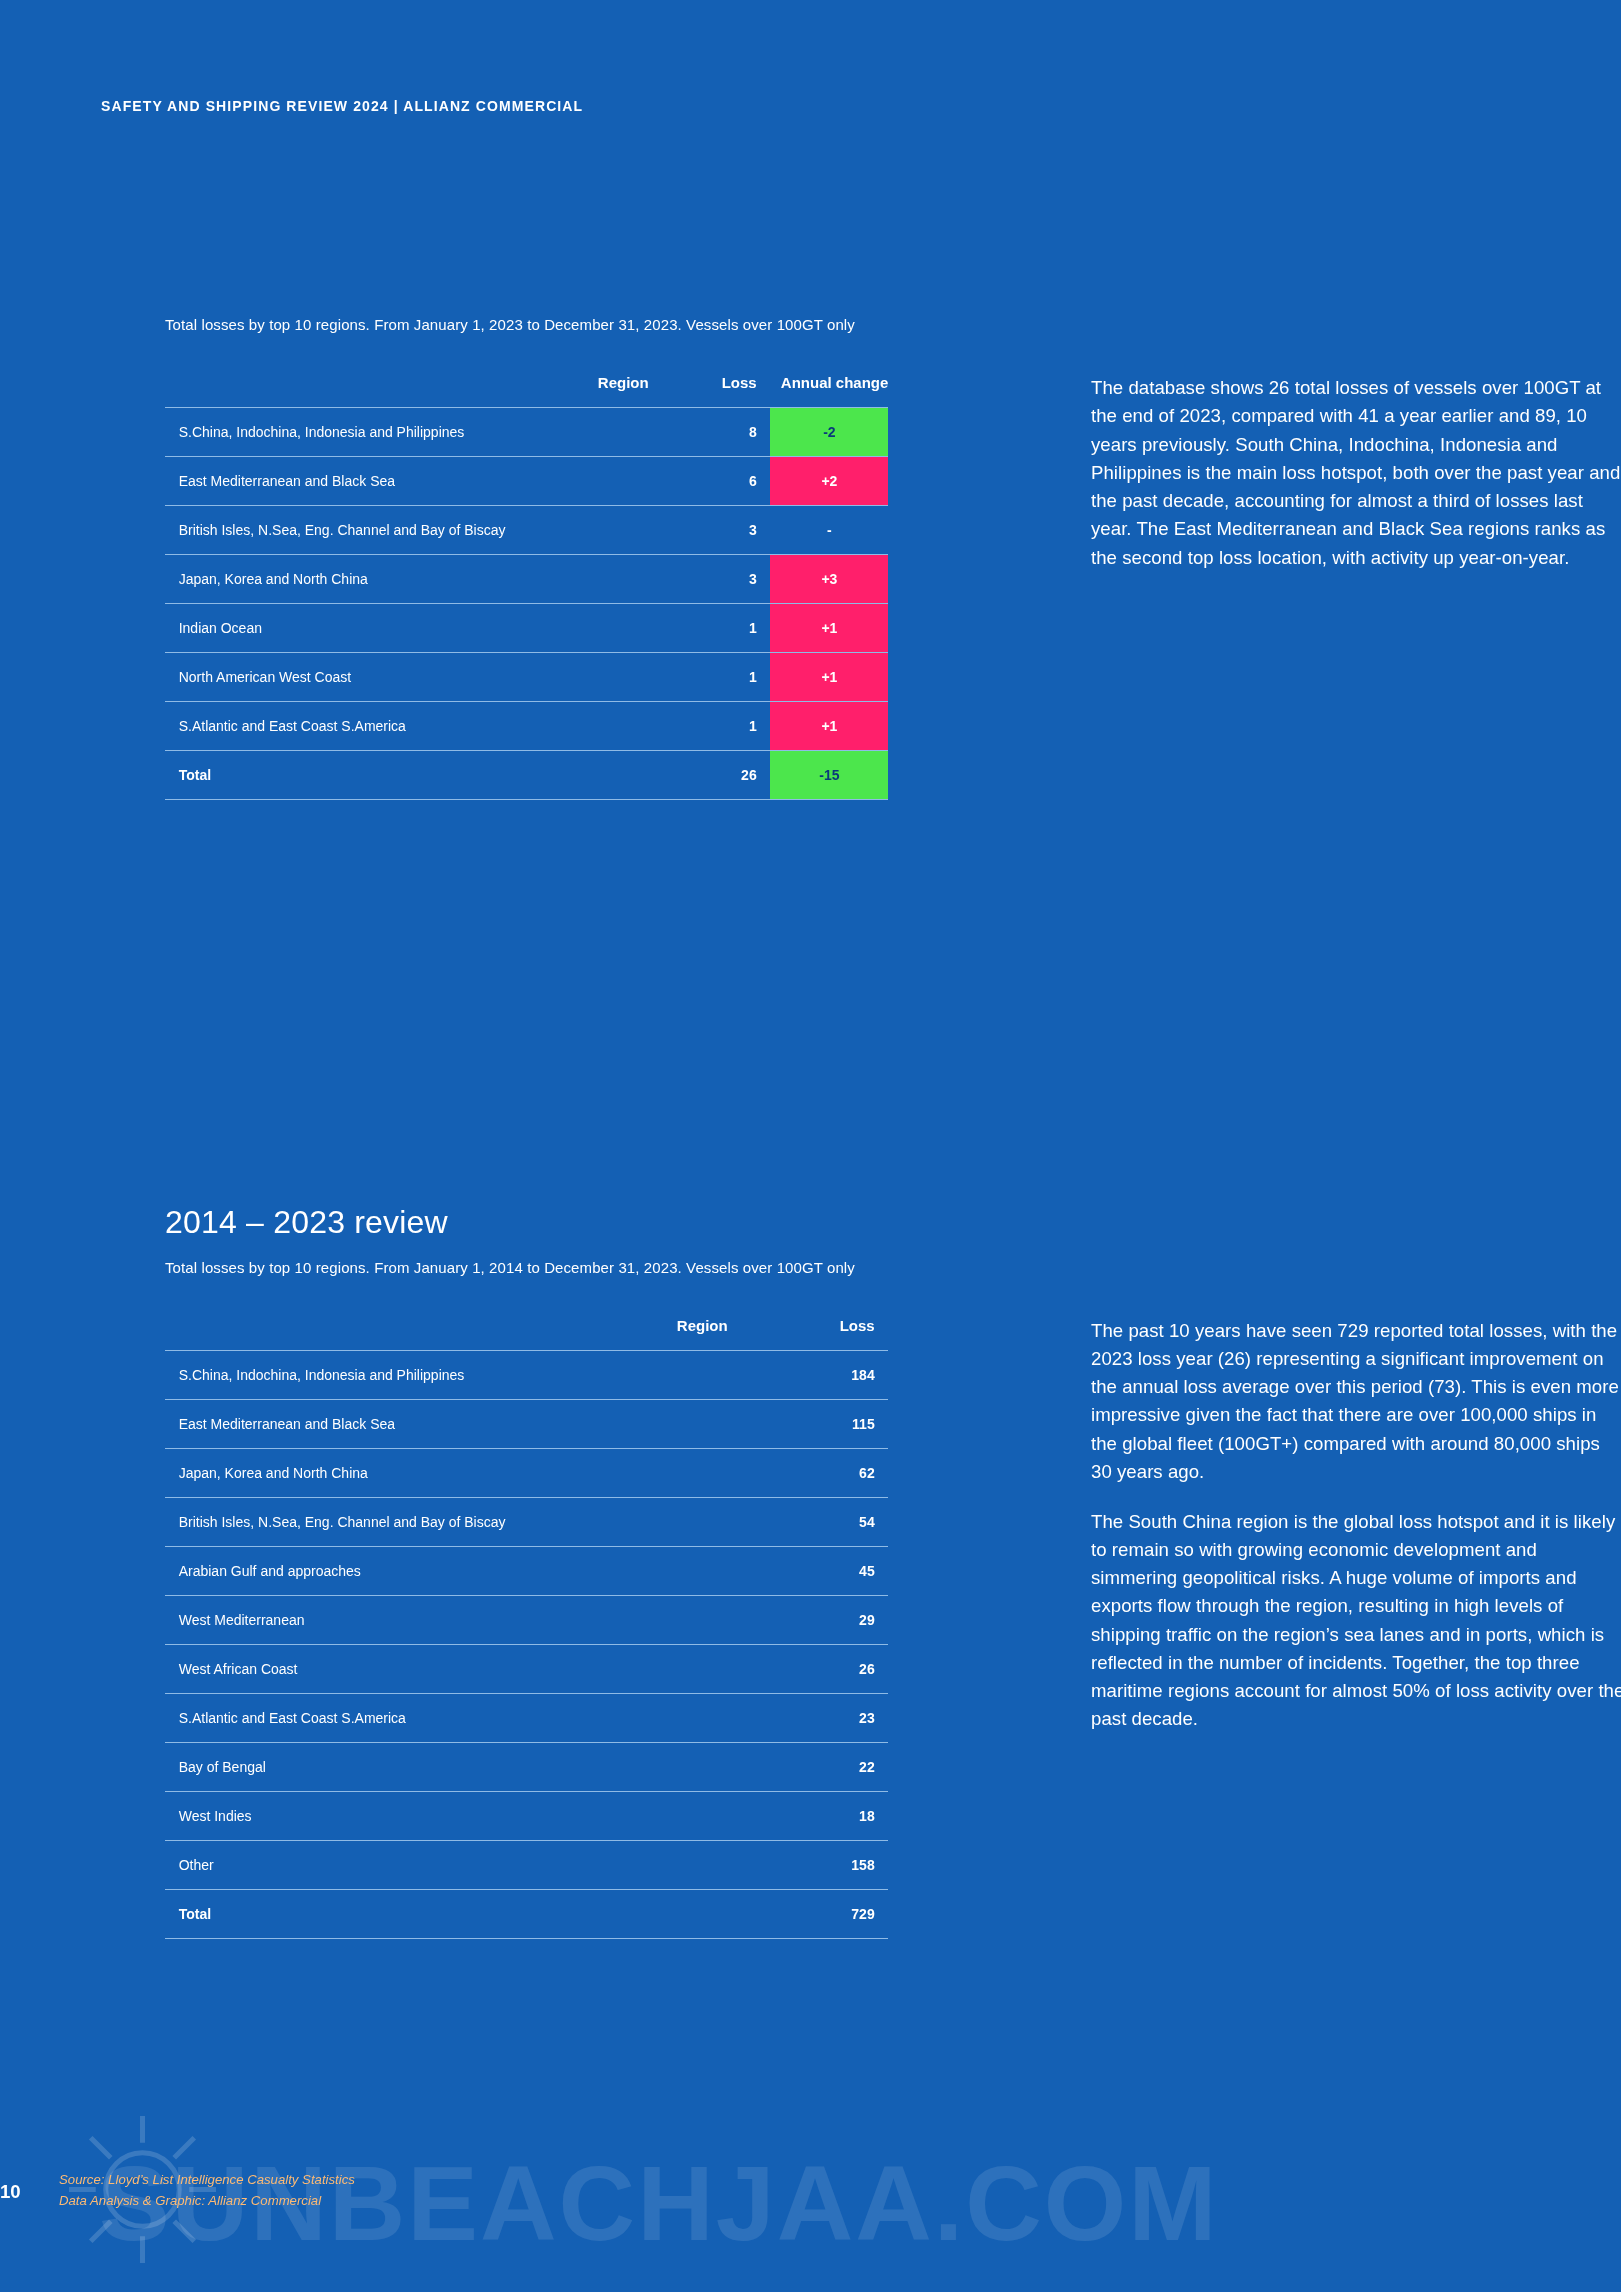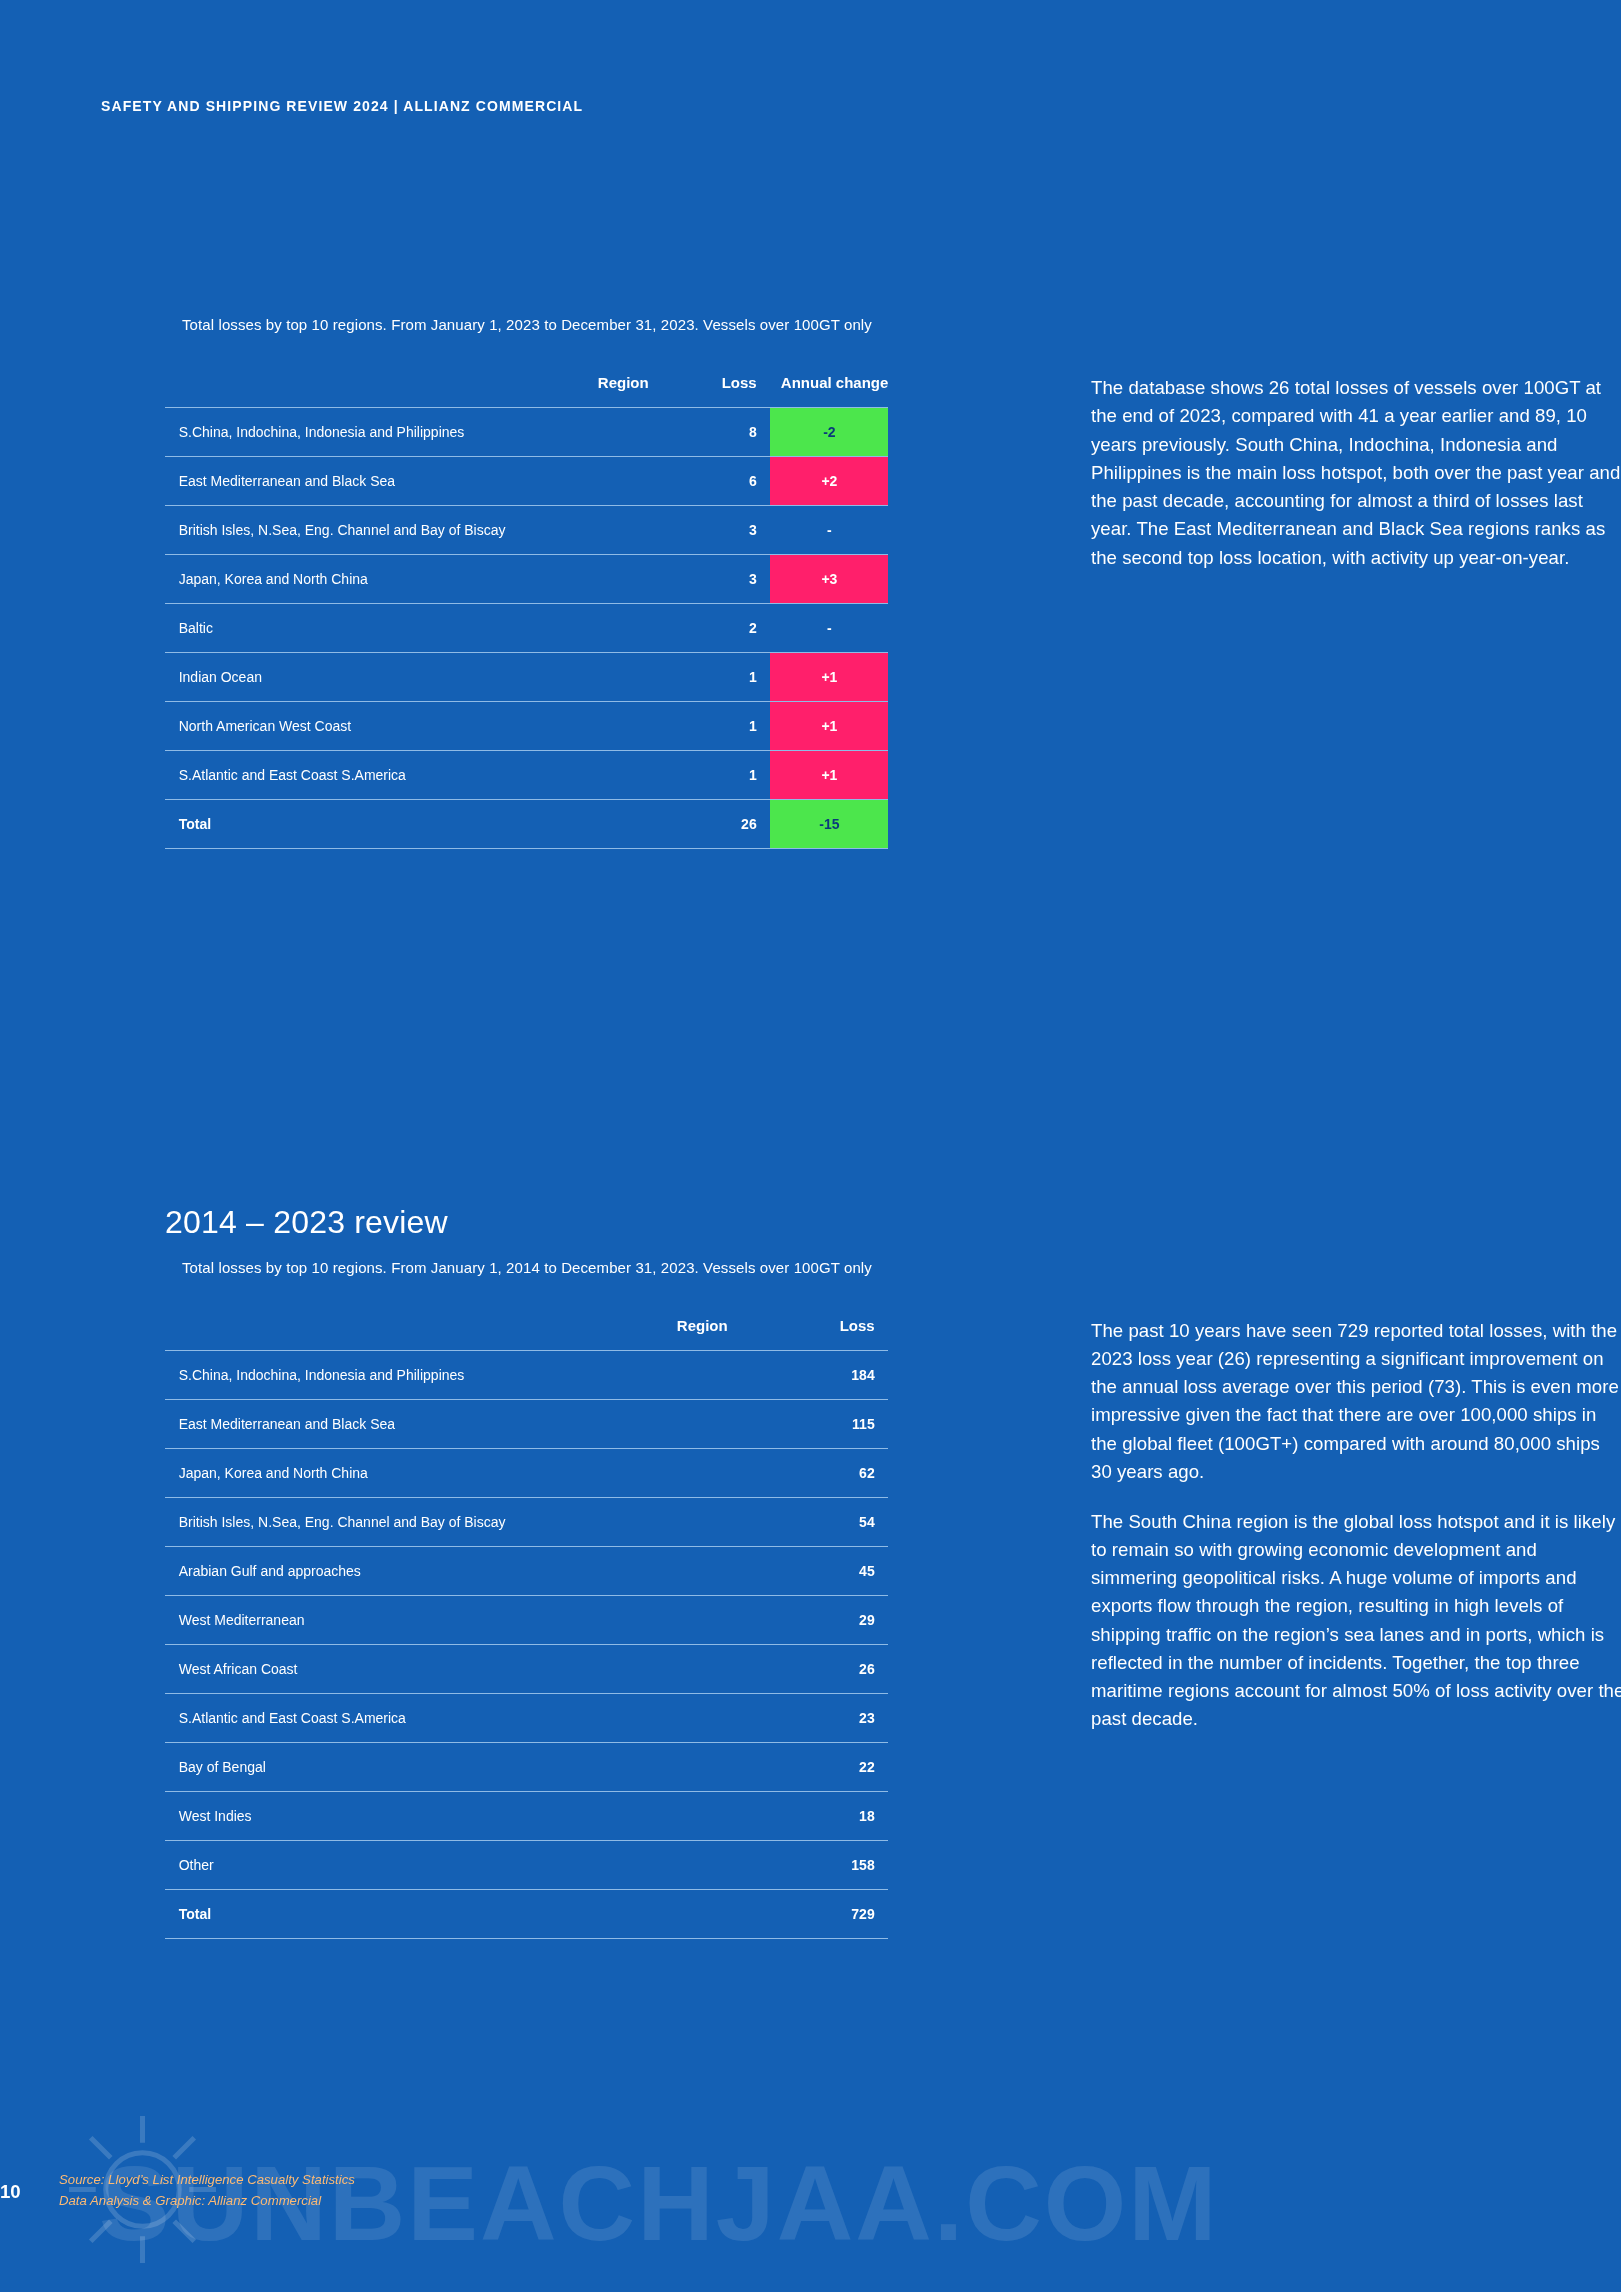--- a/index.html
+++ b/index.html
@@ -45,21 +45,21 @@
   .section-title {
     font-size: 32px;
     font-weight: 400;
     letter-spacing: 0.2px;
     margin: 0 0 17.6px 0;
     color: #ffffff;
   }
   .section-sub {
     font-size: 15px;
     font-weight: 400;
-    margin: 0 0 41px 17px;
+    margin: 0 0 41px 0;
     color: #ffffff;
     letter-spacing: 0.1px;
   }
 
   .columns {
     display: flex;
     align-items: flex-start;
     gap: 0;
   }
   .col-table { width: 696px; flex: 0 0 696px; }
@@ -210,27 +210,20 @@
               <td class="c-loss">3</td>
               <td class="c-change">
                   <span class="chip none">-</span>
                 </td>
             </tr>
             <tr>
               <td class="c-region">Japan, Korea and North China</td>
               <td class="c-loss">3</td>
               <td class="c-change">
                   <span class="chip pink">+3</span>
-                </td>
-            </tr>
-            <tr>
-              <td class="c-region">Baltic</td>
-              <td class="c-loss">2</td>
-              <td class="c-change">
-                  <span class="chip none">-</span>
                 </td>
             </tr>
             <tr>
               <td class="c-region">Indian Ocean</td>
               <td class="c-loss">1</td>
               <td class="c-change">
                   <span class="chip pink">+1</span>
                 </td>
             </tr>
             <tr>

